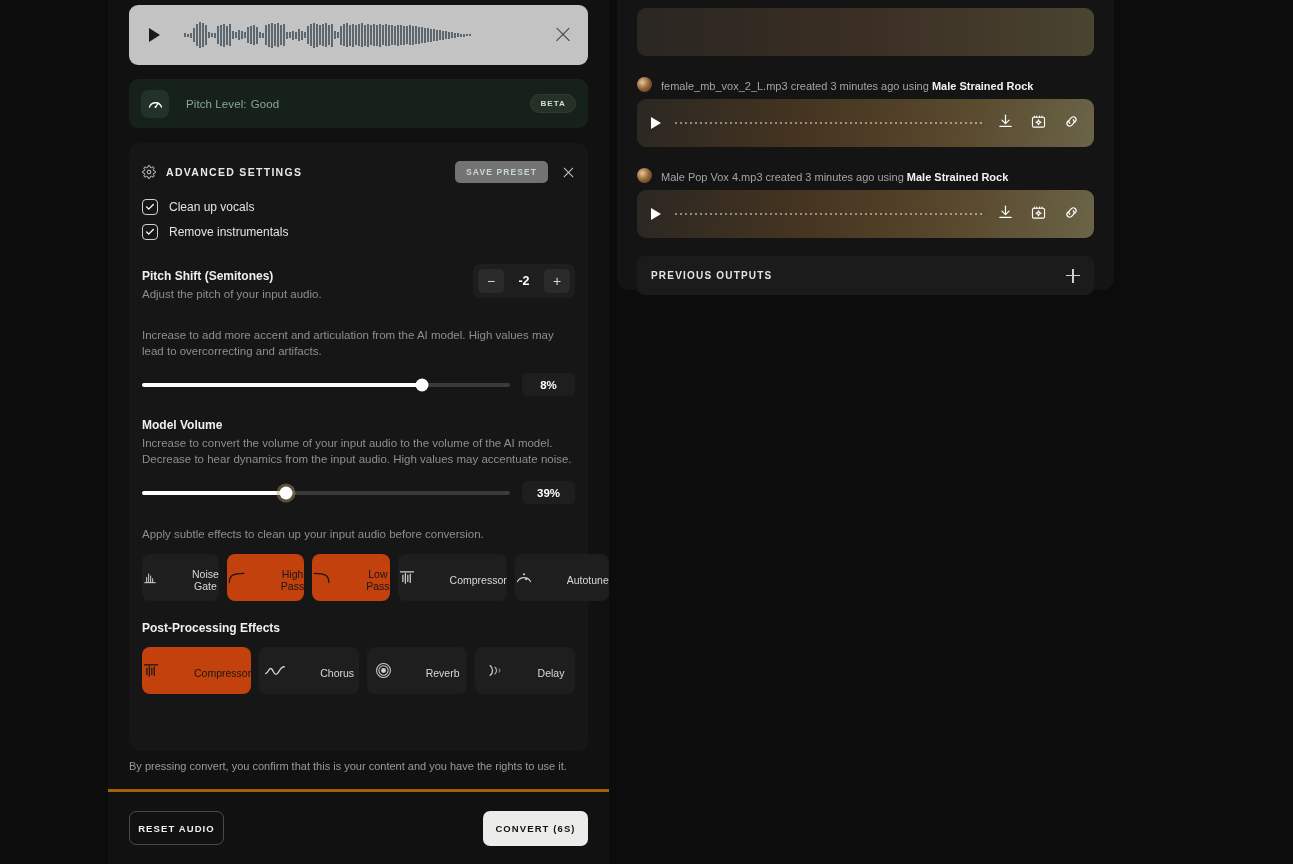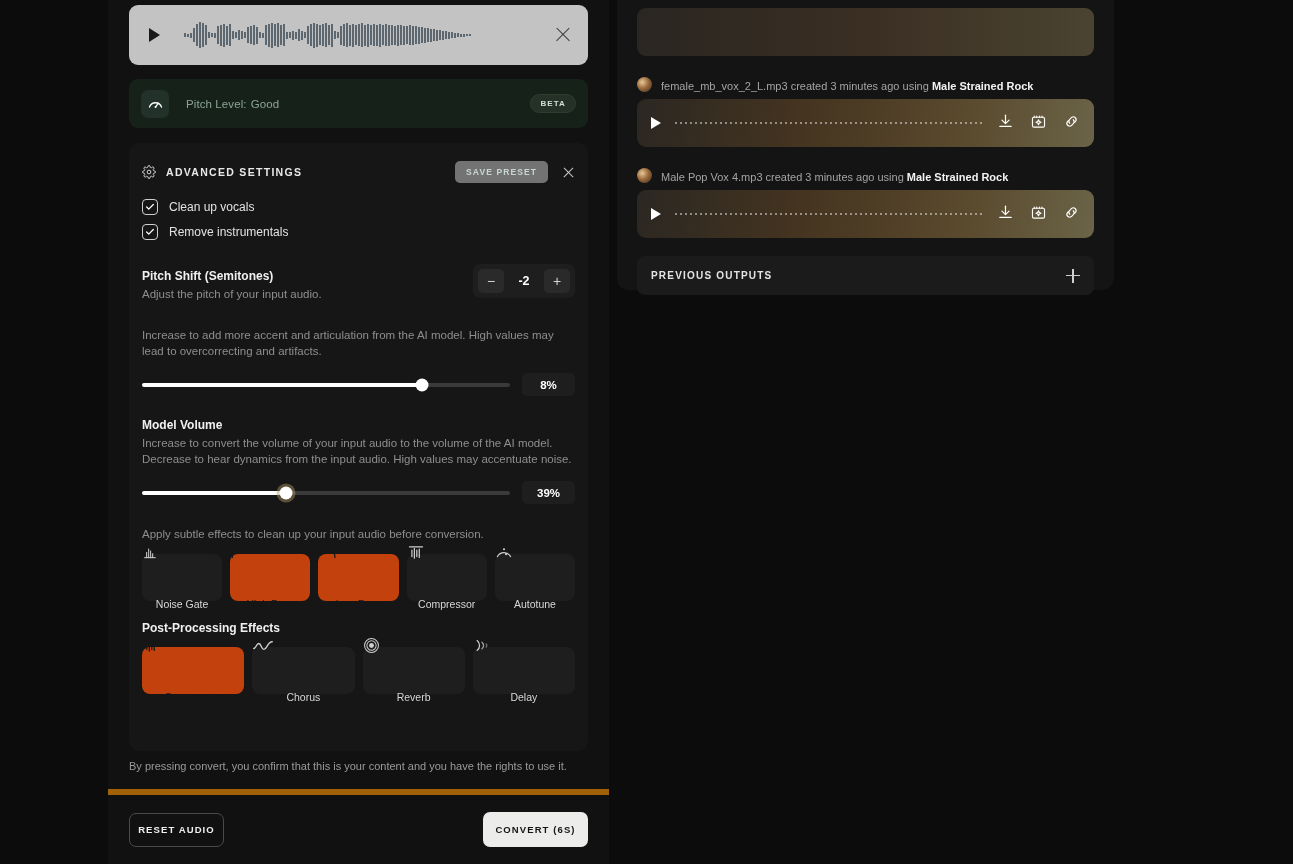--- a/index.html
+++ b/index.html
@@ -109,34 +109,34 @@
   .track .knob.ring { box-shadow: 0 0 0 3px rgba(180,150,100,.45); }
   .val-box {
     margin-left: 12px; width: 53px; height: 23px; background: #1e1e1e; border-radius: 5px;
     display: flex; align-items: center; justify-content: center;
     font-size: 11.5px; color: #ffffff; font-weight: bold; flex: none;
   }
 
   .fx-row { display: flex; gap: 8px; margin-top: 12px; }
   .fx {
     flex: 1; height: 47px; background: #1e1e1e; border-radius: 8px;
-    display: flex; flex-direction: column; justify-content: center;
+    display: flex; flex-direction: row; align-items: center; justify-content: center;
     cursor: pointer; border: none; font-family: "Liberation Sans", sans-serif; gap: 34px;
   }
   .fx .fx-label { font-size: 10.5px; color: #d8d8d8; margin-top: 4px; }
   .fx .fx-ico { height: 15px; display: flex; align-items: center; }
   .fx.on { background: #c2410c; }
   .fx.on .fx-label { color: #171717; }
 
   .disclaimer {
     position: absolute; left: 21px; top: 760px; font-size: 11px; color: #9a9a9a;
   }
   .bottom-bar {
     position: absolute; left: 0; top: 789px; width: 501px; height: 75px;
-    border-top: 6px solid #a16207; display: flex; align-items: center; padding: 0 21px;
+    border-top: 3px solid #a16207; display: flex; align-items: center; padding: 0 21px;
   }
   .reset-btn {
     width: 95px; height: 34px; background: transparent; border: 1px solid #4a4a4a;
     border-radius: 7px; color: #efefef; font-size: 9.5px; font-weight: bold;
     letter-spacing: 1.1px; cursor: pointer; font-family: "Liberation Sans", sans-serif;
   }
   .convert-btn {
     margin-left: auto; width: 105px; height: 35px; background: #ececea; border: none;
     border-radius: 7px; color: #141414; font-size: 9.5px; font-weight: bold;
     letter-spacing: 1.1px; cursor: pointer; font-family: "Liberation Sans", sans-serif;

